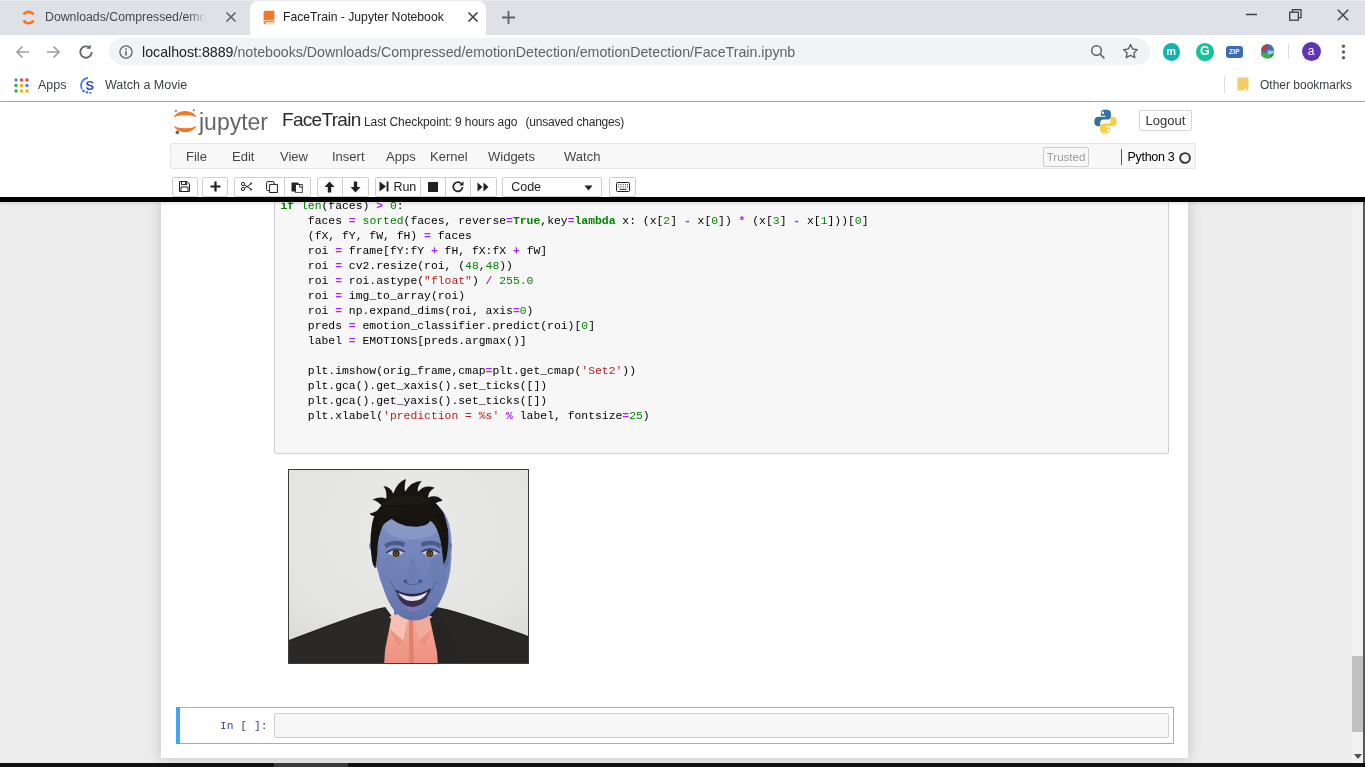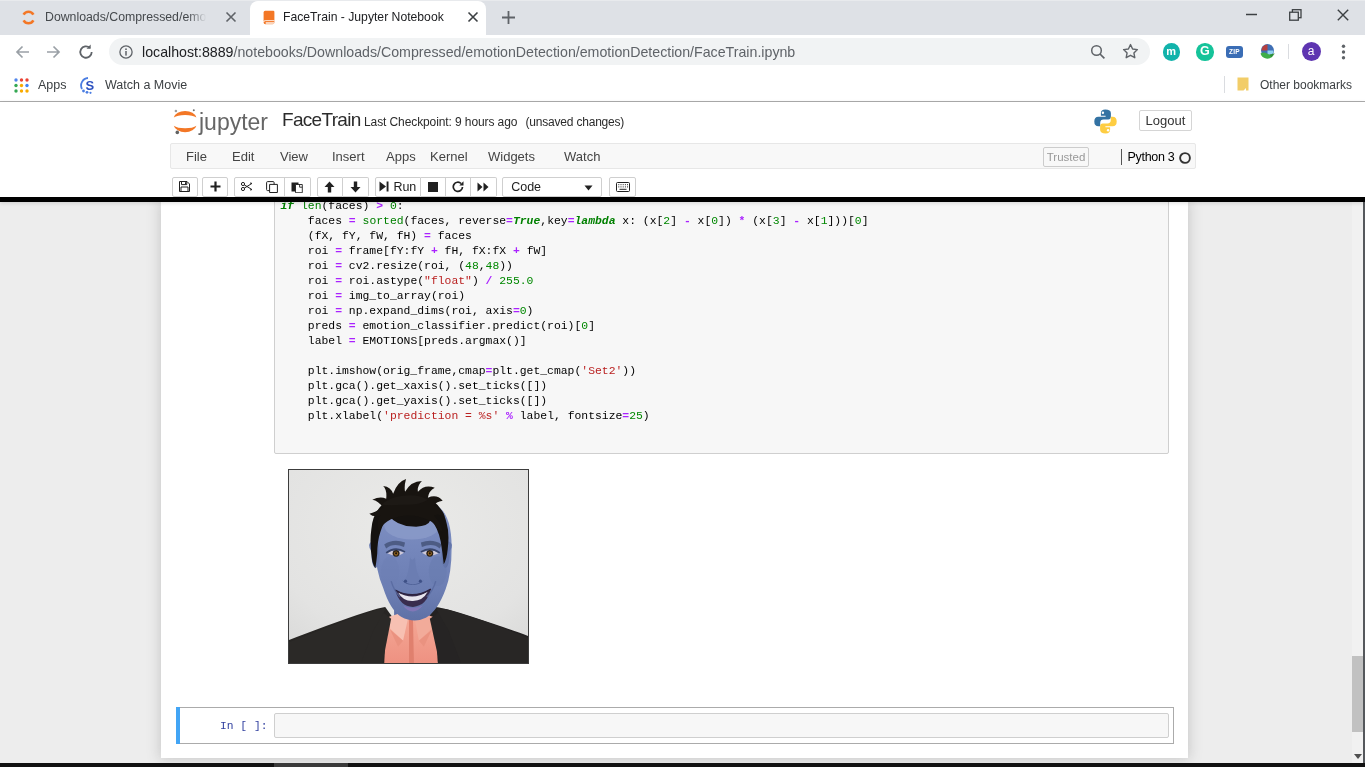--- a/index.html
+++ b/index.html
@@ -387,19 +387,19 @@
       <path d="M4 5 L8 0 L0 0 Z" fill="#505050"></path>
     </svg>
 </div>
 <div class="abs" style="left:1363.3px;top:102px;width:1.7px;height:661px;background:#55585c;"></div>
 
 <div class="abs" style="left:0;top:763px;width:1365px;height:4px;background:#111;">
   <div class="abs" style="left:274px;top:0;width:74px;height:4px;background:#3a3a3a;"></div>
 </div>
 
 <style>
-  .kw { color:#008000; font-weight:bold;font-style:italic; }
+  .kw { color:#008000; font-weight:bold; }
   .bi { color:#008000; }
   .nm { color:#080; }
   .op { color:#AA22FF; font-weight:bold; }
   .st { color:#BA2121; }
   .tbtn { position:absolute; top:0; height:19.5px; background:#fff; border:1px solid #cfcfcf; border-radius:2px; display:flex; align-items:center; justify-content:center; }
 </style>
 
 </body></html>

